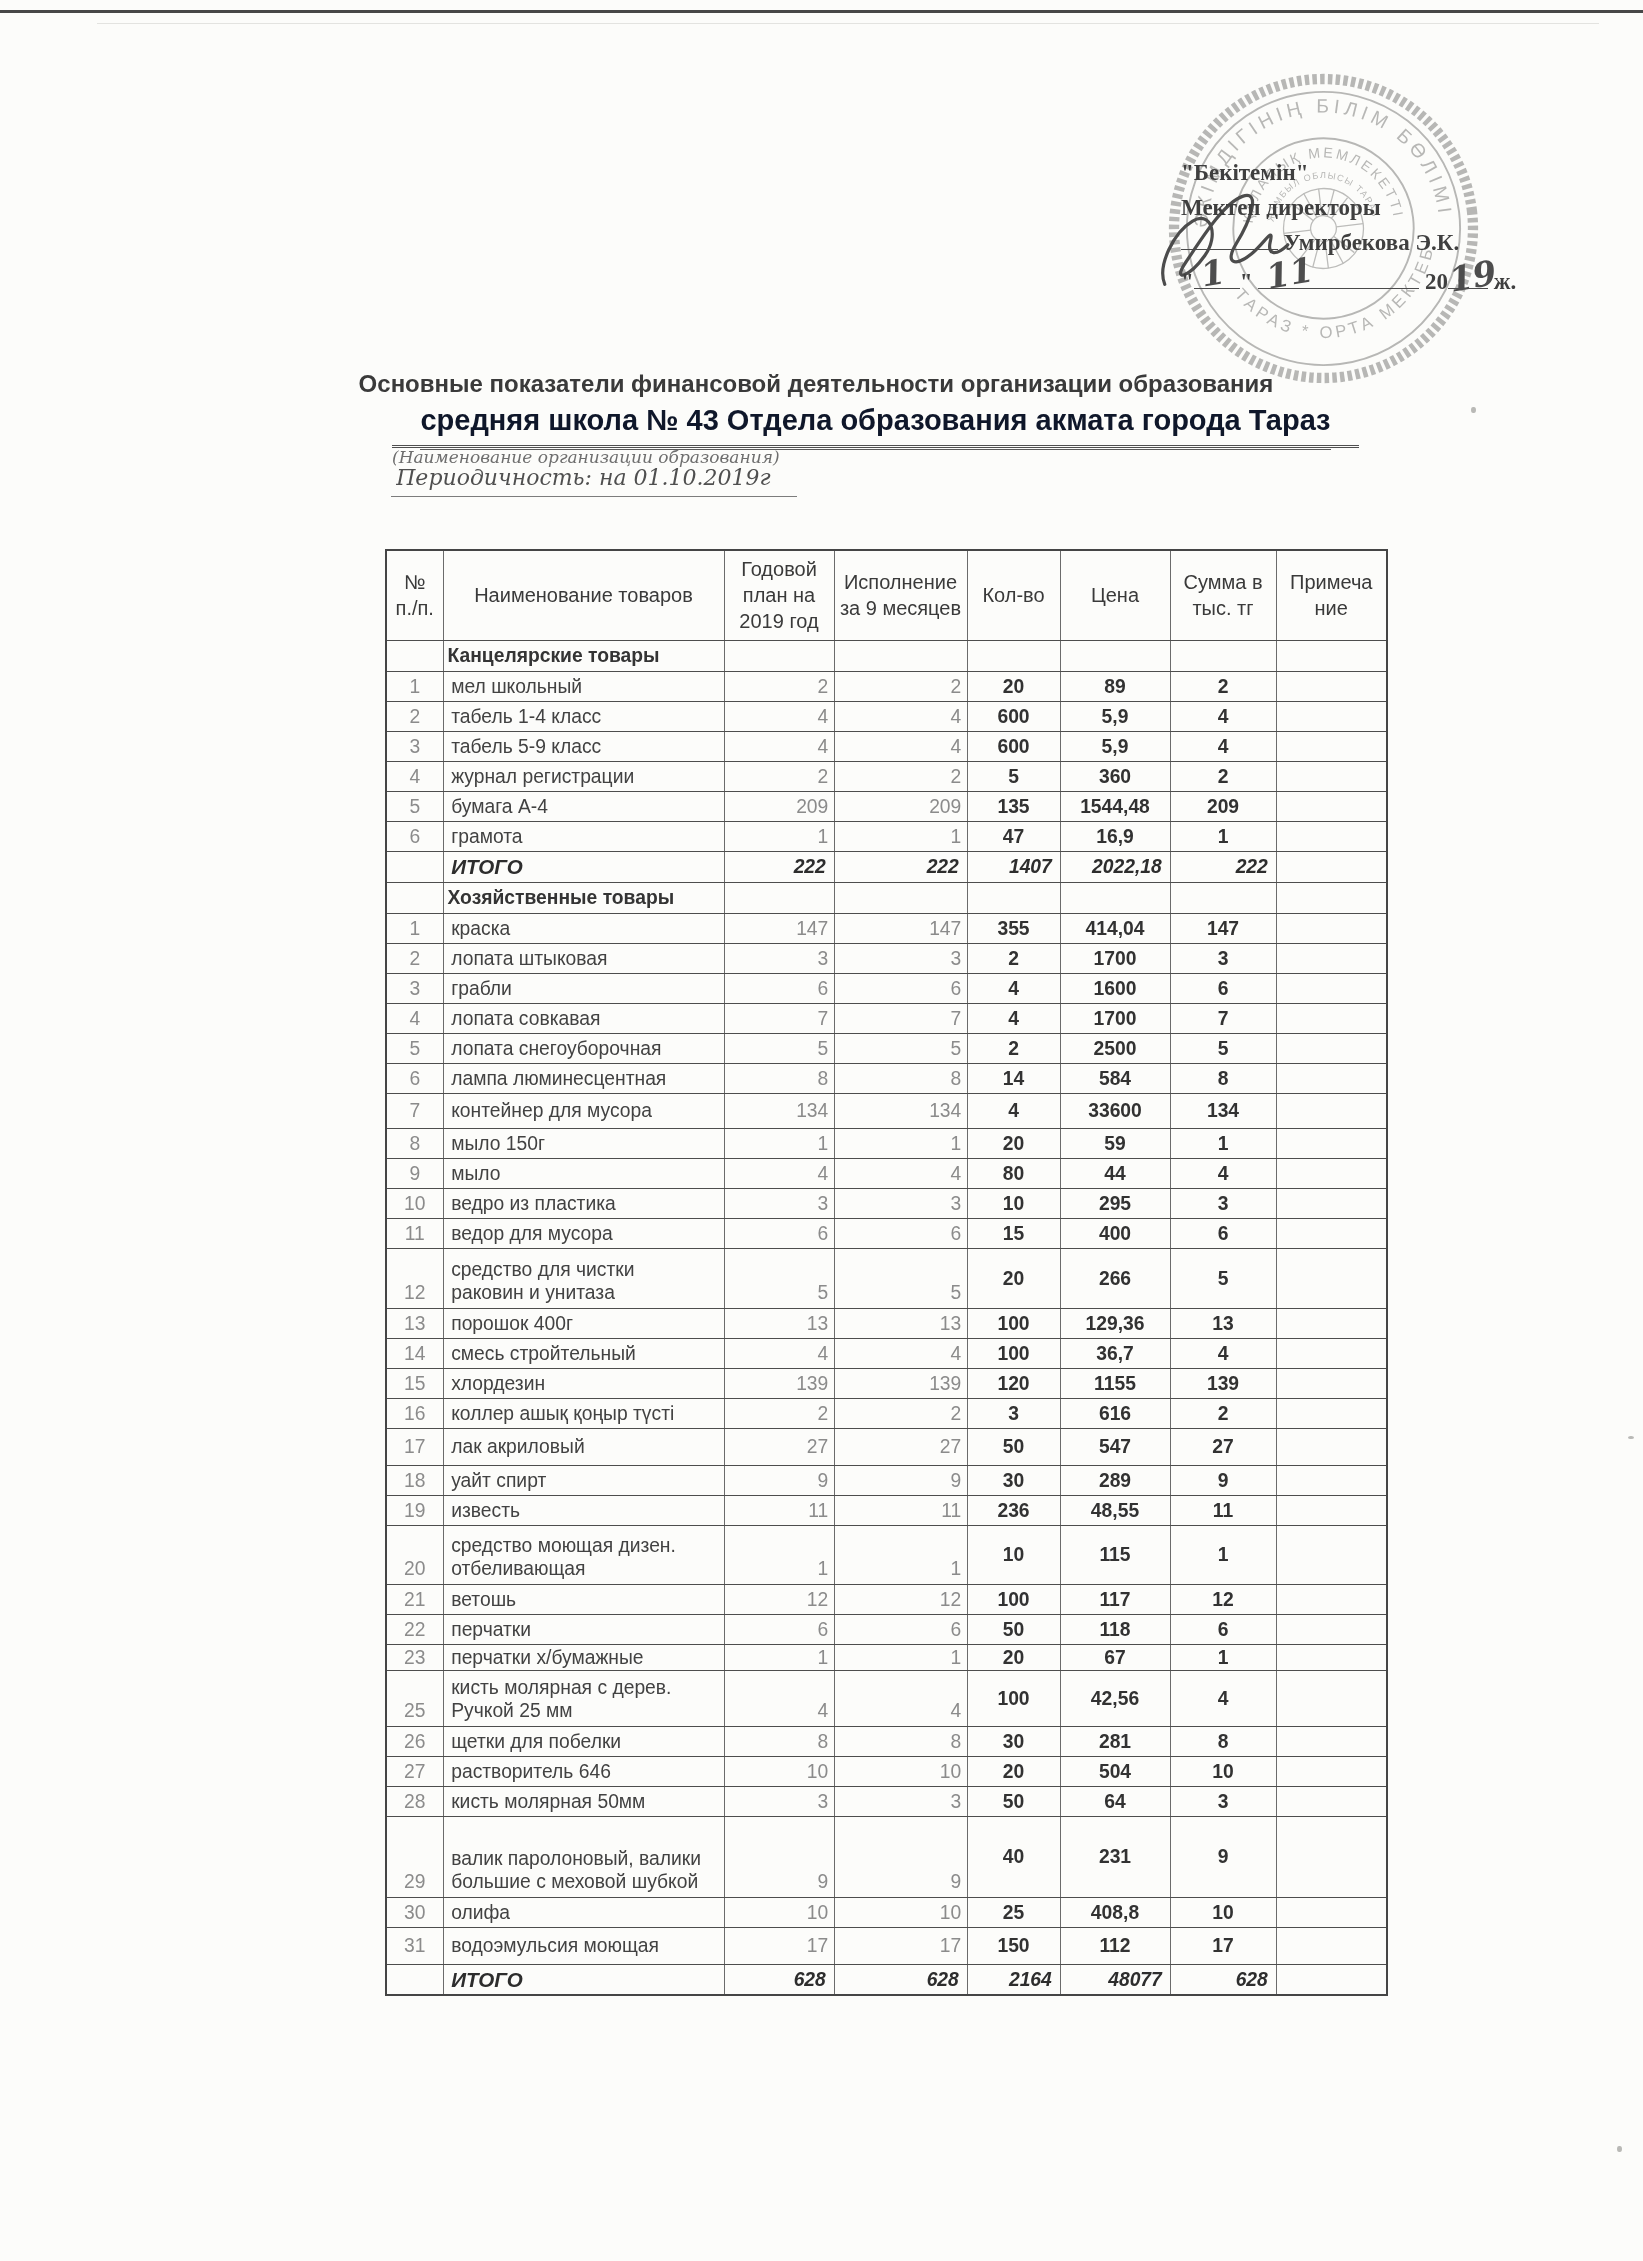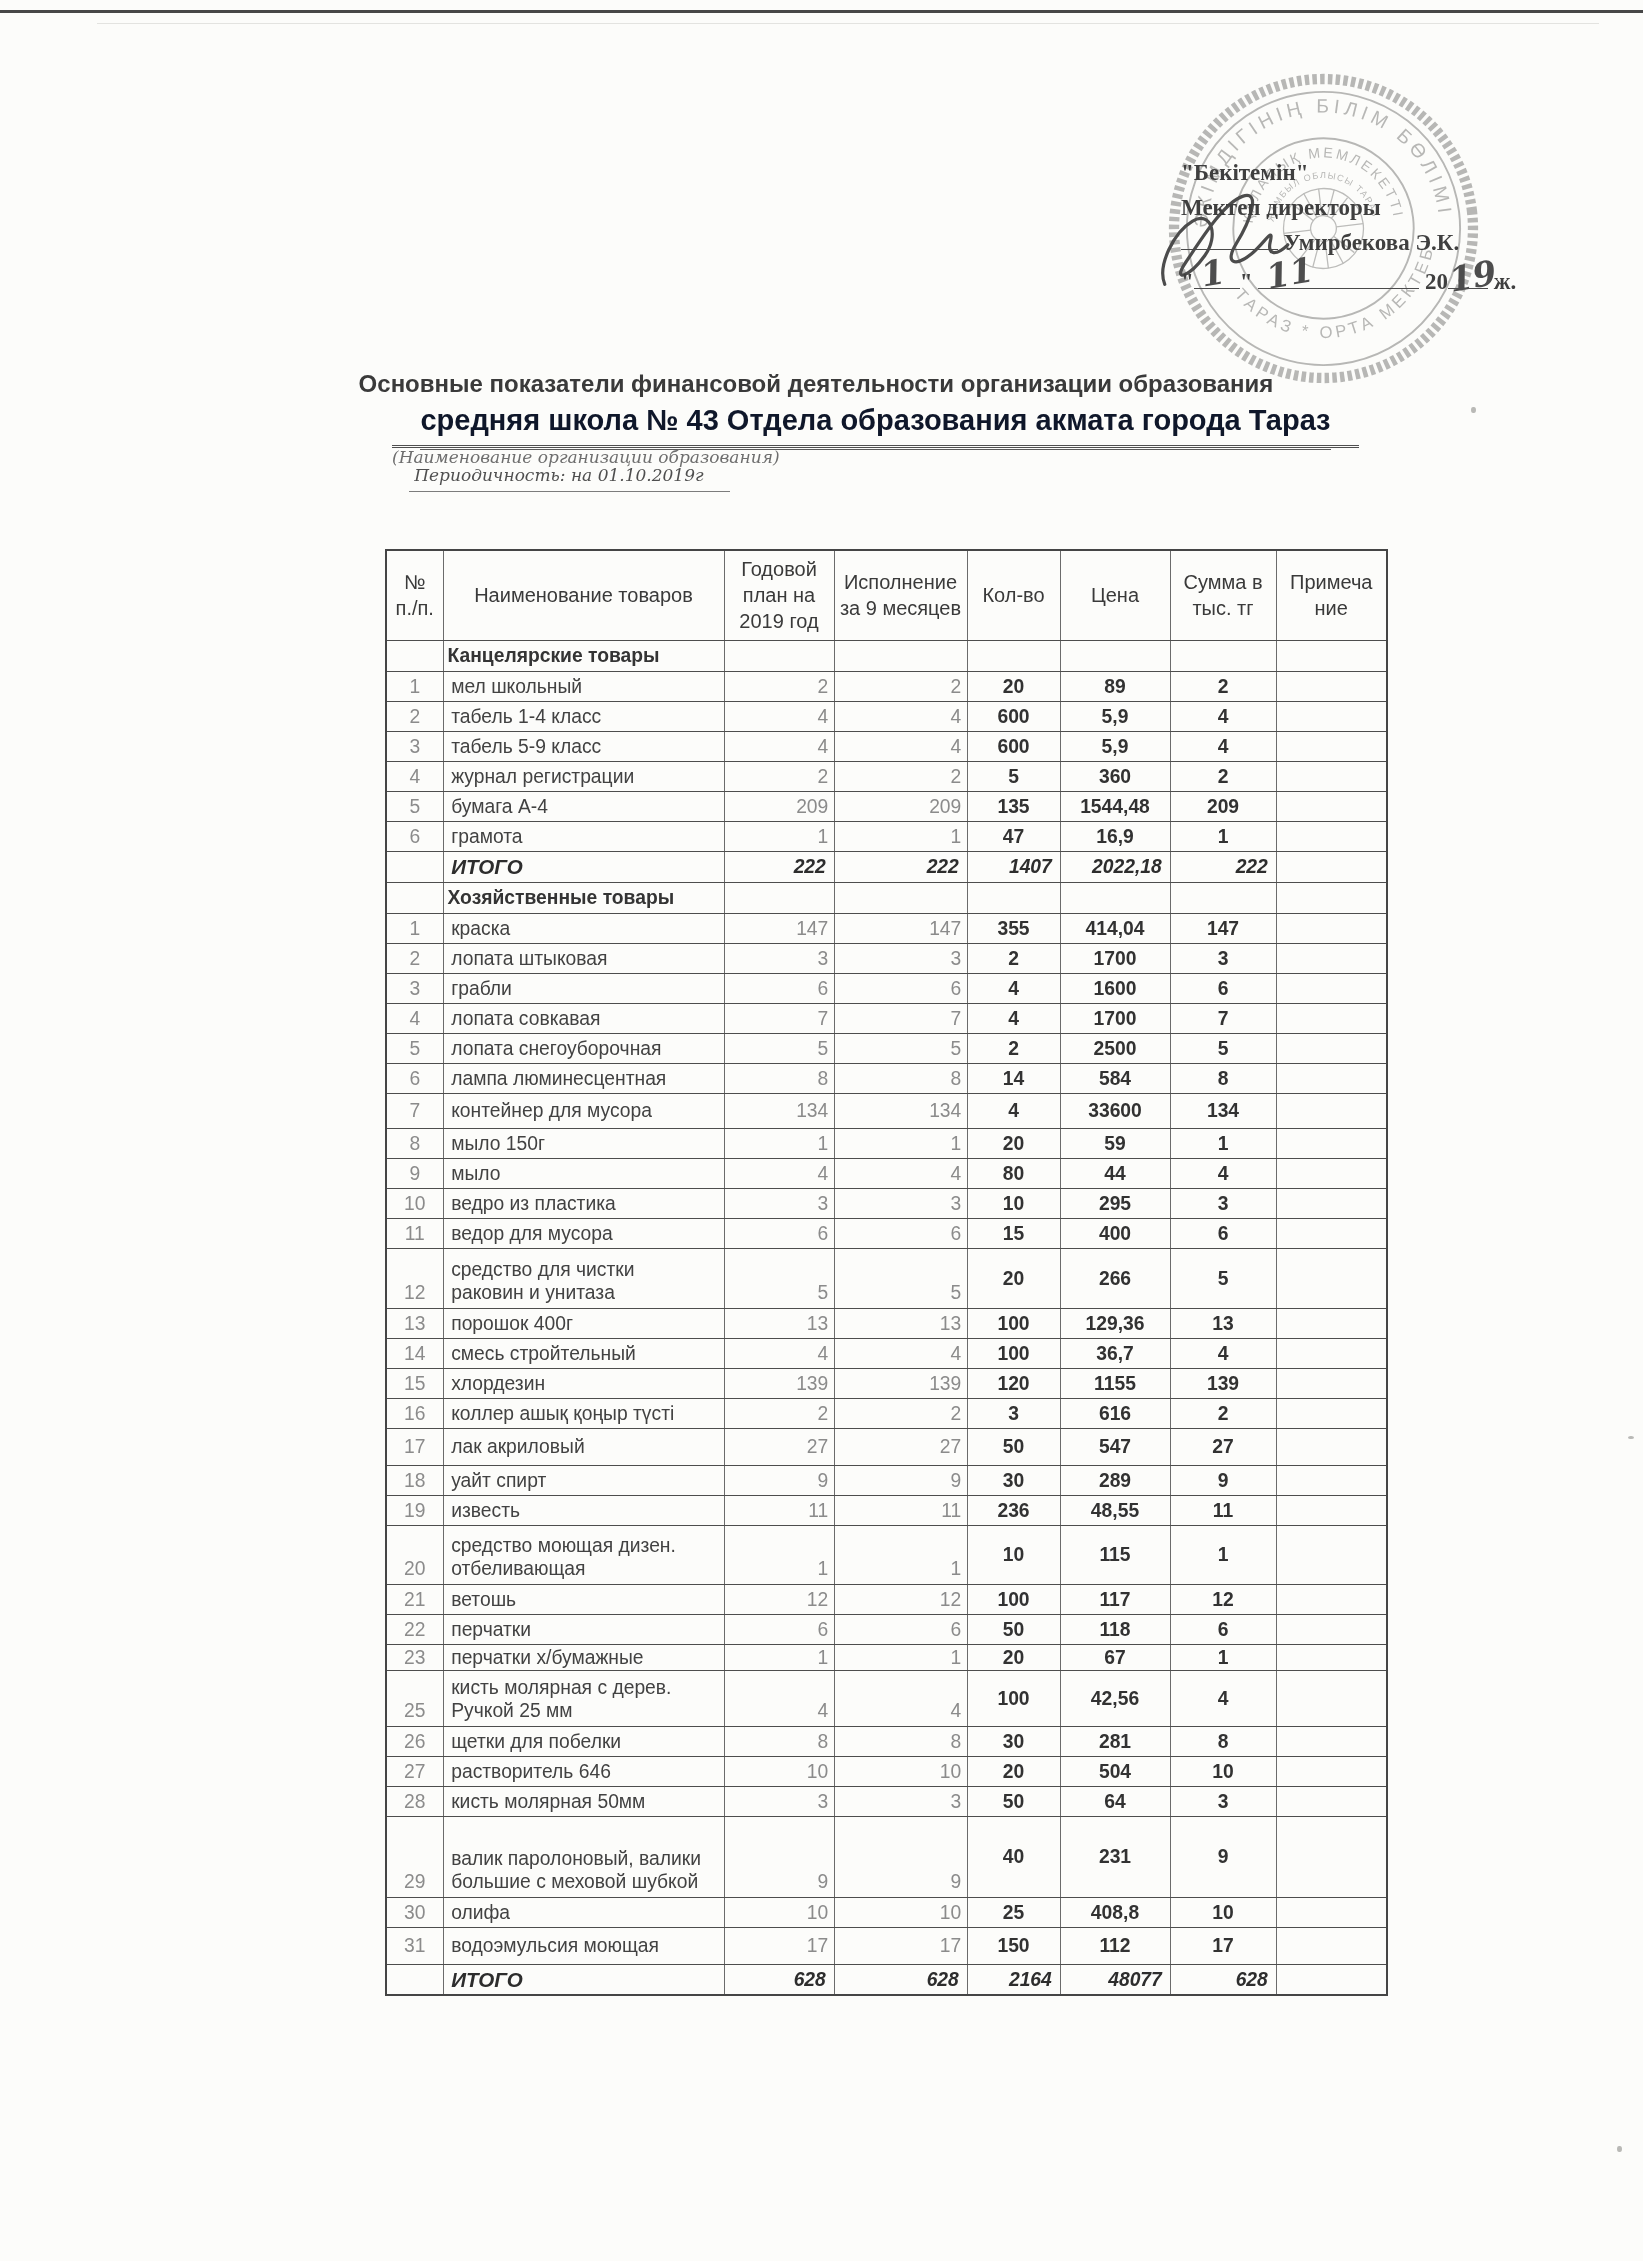--- a/index.html
+++ b/index.html
@@ -37,22 +37,22 @@
   .b3 .hand{left:1.3px;bottom:-7.7px;}
   .signature{position:absolute;left:1149px;top:182px;width:193px;height:116px;transform:rotate(-4deg);}
 
   
   .title{position:absolute;top:370px;left:0;width:1632px;text-align:center;font-size:24px;font-weight:bold;color:#3a3a3a;}
   .subtitle-wrap{position:absolute;top:404px;left:392px;width:967px;text-align:center;border-bottom:3.2px double #4f4f4f;padding-bottom:7.7px;}
   .subtitle{font-size:29px;font-weight:bold;color:#0f172a;border-bottom:1.9px solid #5a5a5a;padding-bottom:13px;}
   .org-note{position:absolute;top:447px;left:392px;width:967px;text-align:left;
     font-family:"DejaVu Serif",serif;font-style:italic;font-size:17px;color:#6e6e6e;}
   .periodicity{
-    position:absolute;top:465px;left:409px;font-family:"DejaVu Serif",serif;font-style:italic;
-    font-size:17px;color:#4f4f4f;border-bottom:1.9px solid #7c7c7c;padding:0 26px 6.4px 5.2px;
+    position:absolute;top:465px;left:391px;font-family:"DejaVu Serif",serif;font-style:italic;
+    font-size:22px;color:#4f4f4f;border-bottom:1.9px solid #7c7c7c;padding:0 26px 6.4px 5.2px;
   }
 
   
   .tbl{position:absolute;left:385px;top:549px;border-collapse:collapse;table-layout:fixed;background:#fcfcfa;}
   .tbl th,.tbl td{
     border-left:1.3px solid #6b6b6b;border-right:1.3px solid #6b6b6b;
     border-top:1.9px solid #4d4d4d;border-bottom:1.9px solid #4d4d4d;
     overflow:hidden;vertical-align:middle;
   }
   .tbl{border:2.6px solid #454545;}

